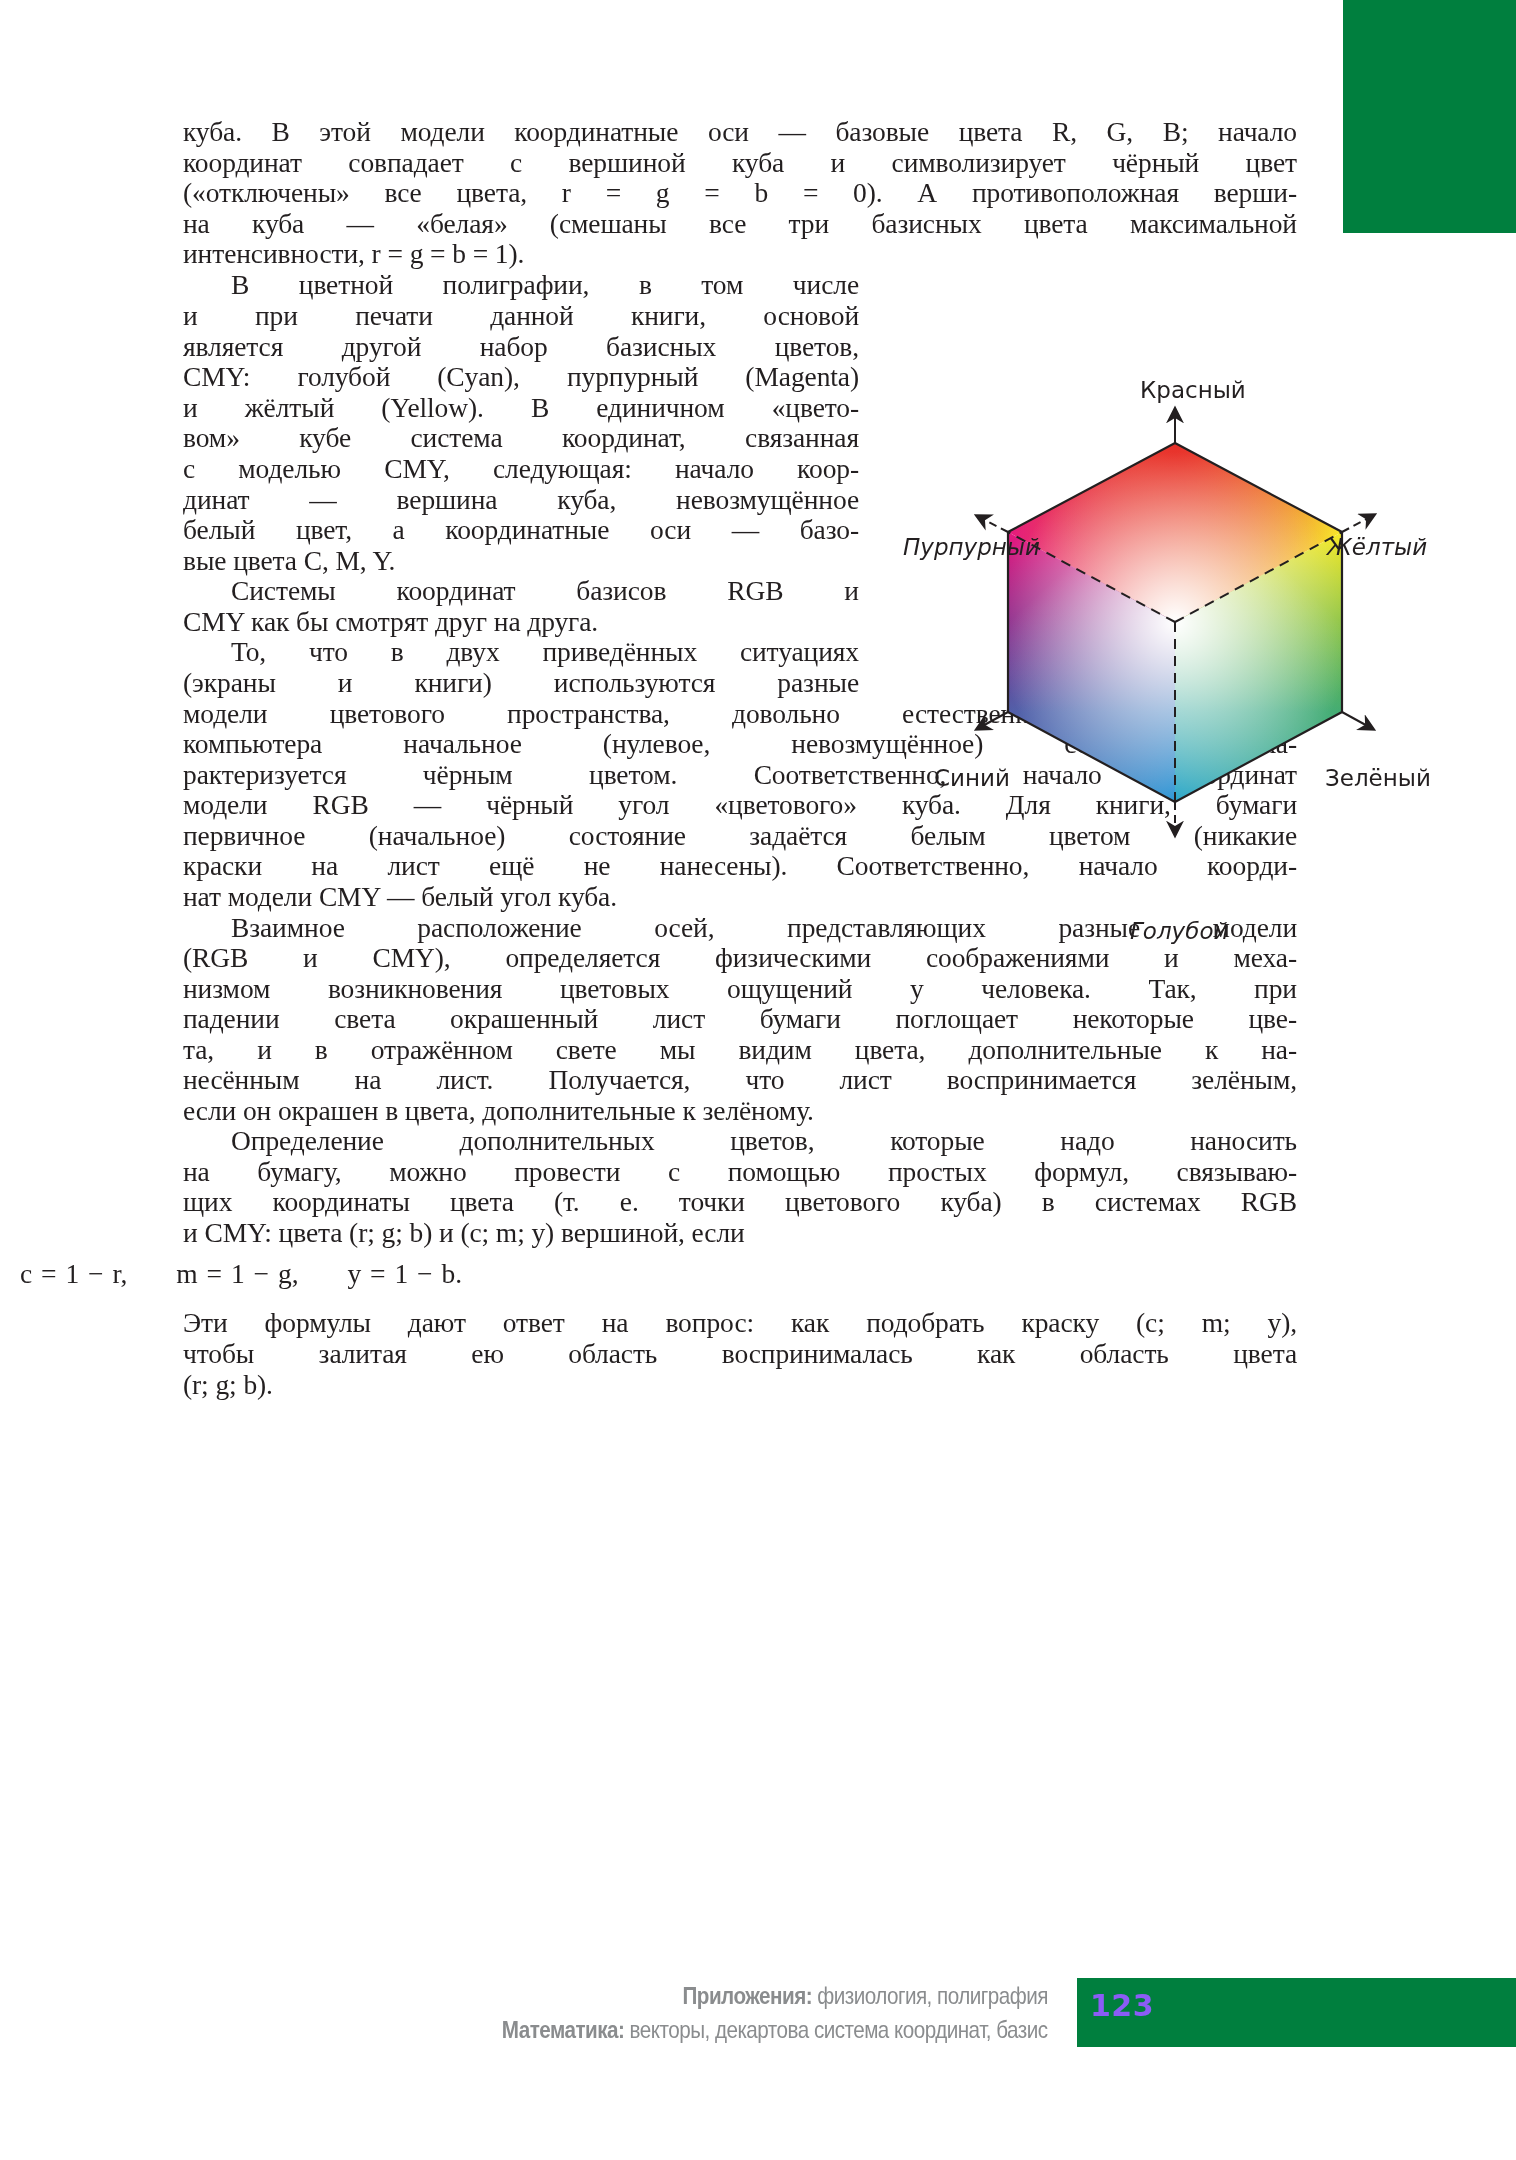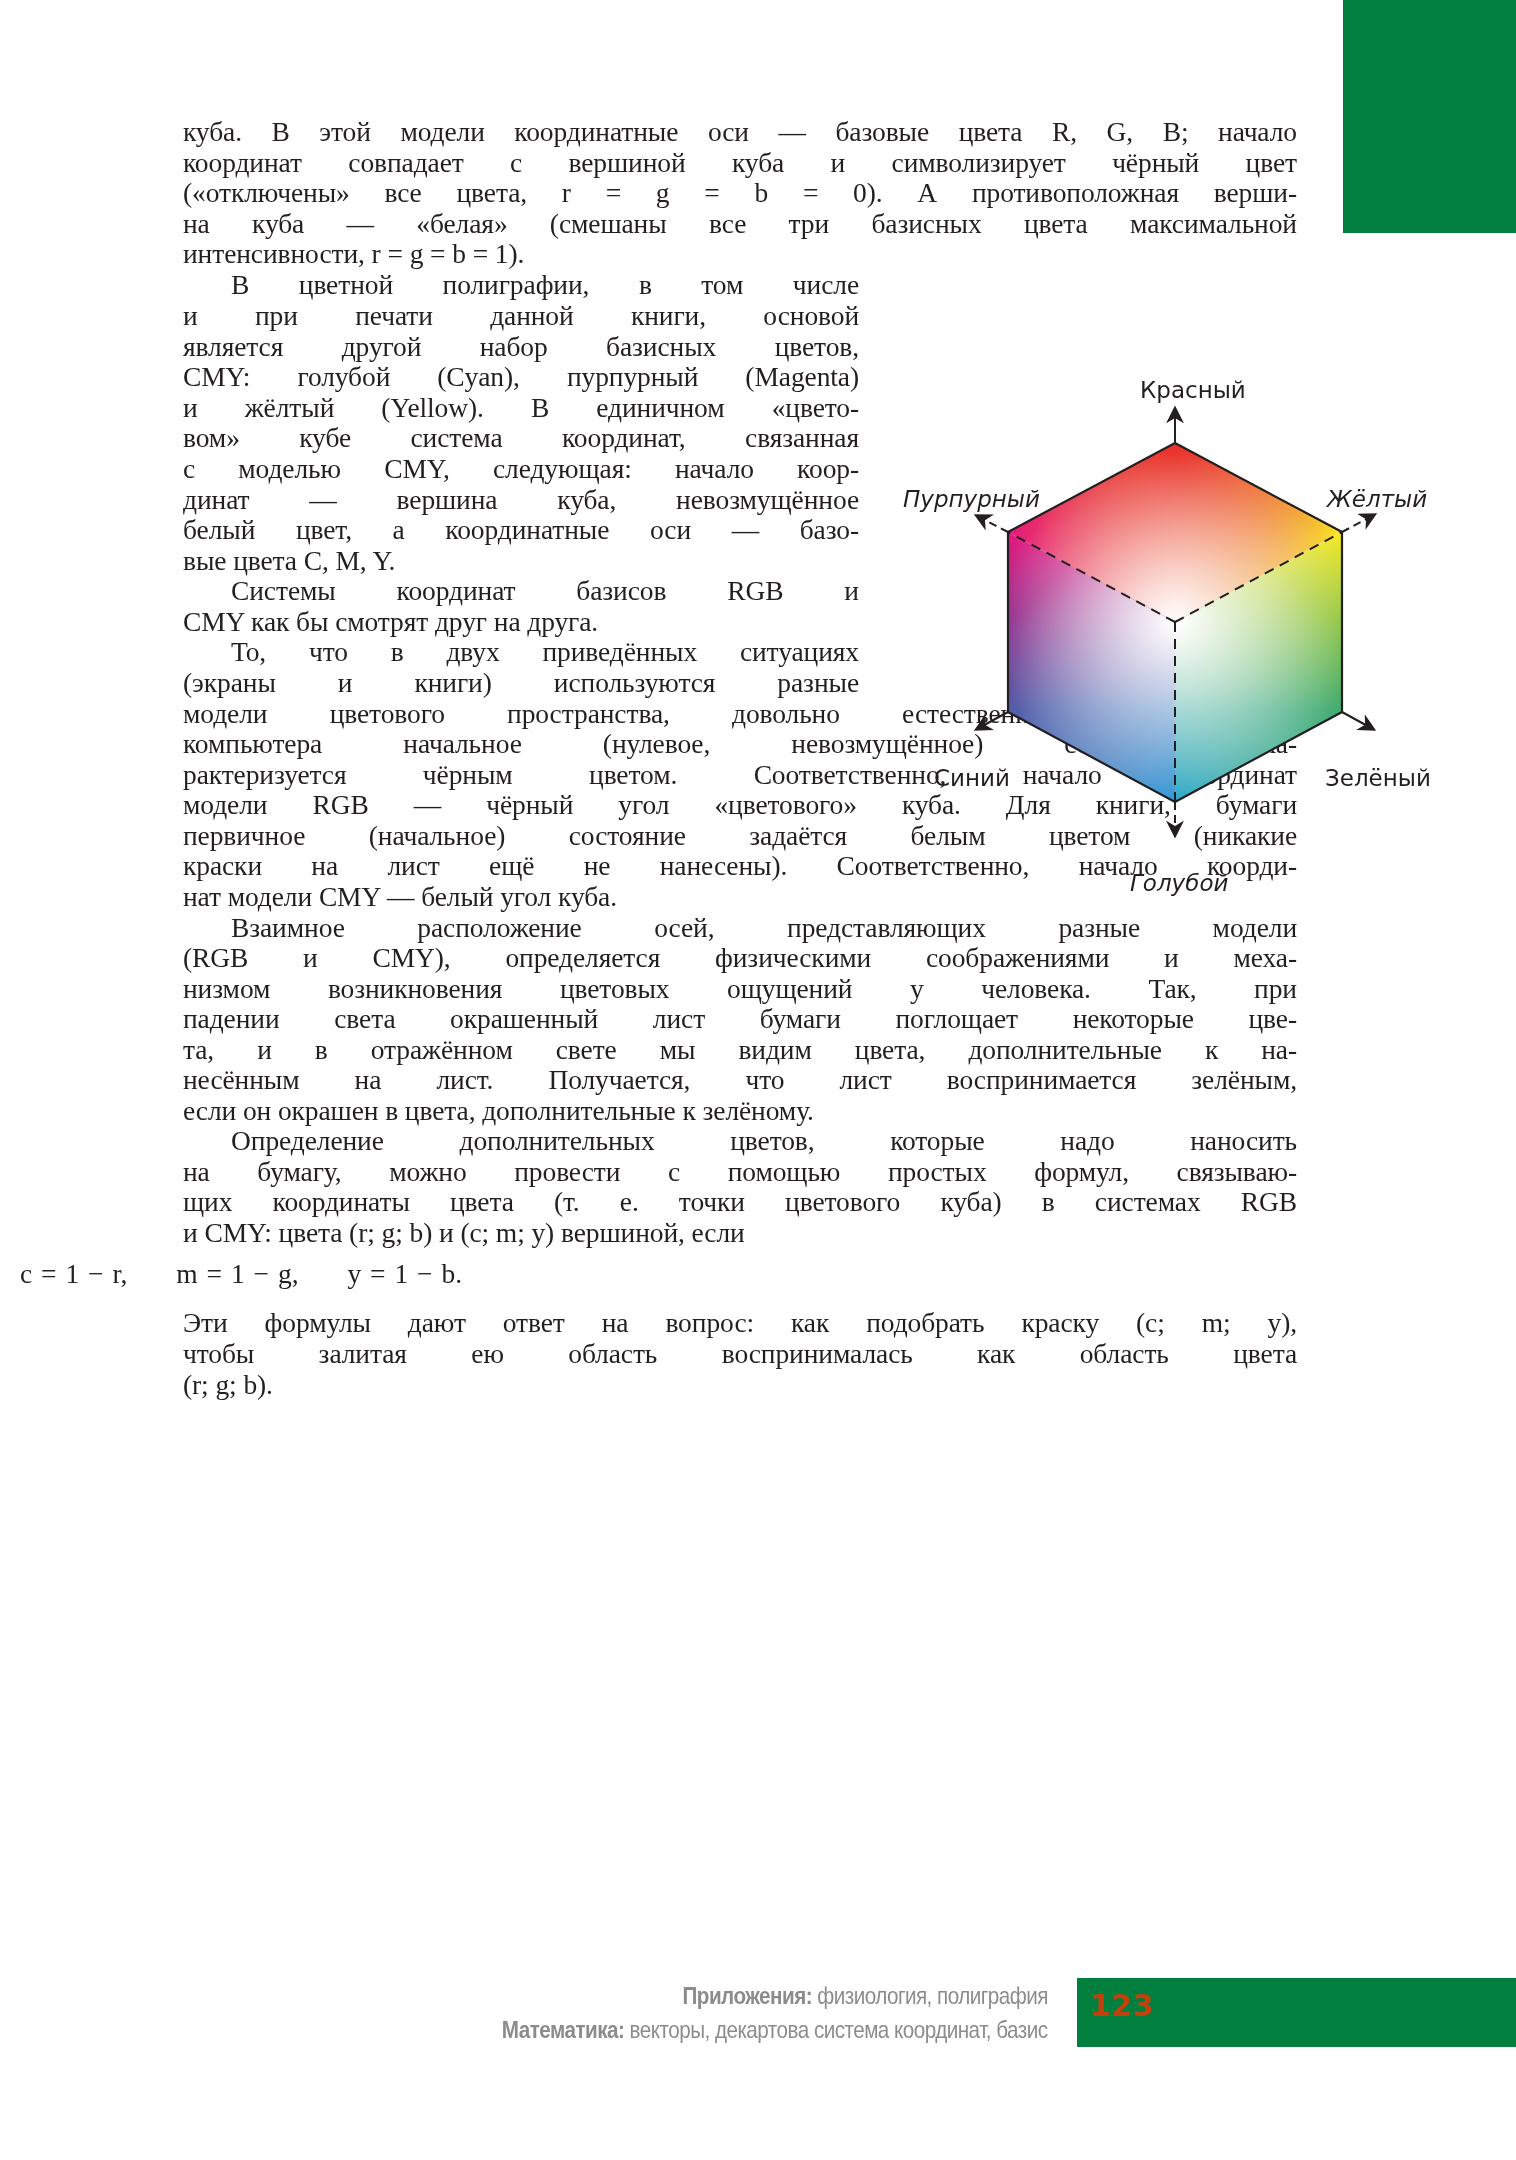--- a/index.html
+++ b/index.html
@@ -25,33 +25,33 @@
   .formula {
     position: absolute; left: 0; width: 1480px; top: 1258px;
     font-size: 27.5px; line-height: 31px; word-spacing: 2px;
   }
   .formula span { display: inline-block; margin: 0 20px; }
   .figure { position: absolute; left: 880px; top: 360px; width: 520px; height: 560px; }
   .fig-label {
     position: absolute; font-family: "DejaVu Sans", "Liberation Sans", sans-serif;
     font-size: 23px; color: #231f20; white-space: nowrap; line-height: 1;
   }
-  .fig-label.italic { font-style: italic; }
+  .fig-label.italic { font-style: italic; margin-top: 48px; }
   .footer-text {
     position: absolute; right: 468px; text-align: right; color: #8a8c8e;
     font-family: "Liberation Sans", "DejaVu Sans", sans-serif; font-size: 24px;
     white-space: nowrap; letter-spacing: -0.6px; transform: scaleX(0.86); transform-origin: right center;
   }
   .footer-text b { font-weight: bold; }
   .page-box {
     position: absolute; left: 1077px; top: 1978px; width: 439px; height: 69px;
     background: #007f3e;
   }
   .page-num {
-    position: absolute; left: 1090px; top: 1988px; color: #c2410c;
+    position: absolute; left: 1090px; top: 1988px; color: #8b5cf6;
     font-family: "DejaVu Sans", "Liberation Sans", sans-serif; font-size: 30px; font-weight: bold;
     letter-spacing: 0.5px;
   }
 </style>
 </head>
 <body>
 
 <div class="tab-top" style="background: rgb(0, 127, 62);"></div>
 
 <div class="text-line justify full" style="top:116px">куба. В этой модели координатные оси — базовые цвета R, G, B; начало</div>

